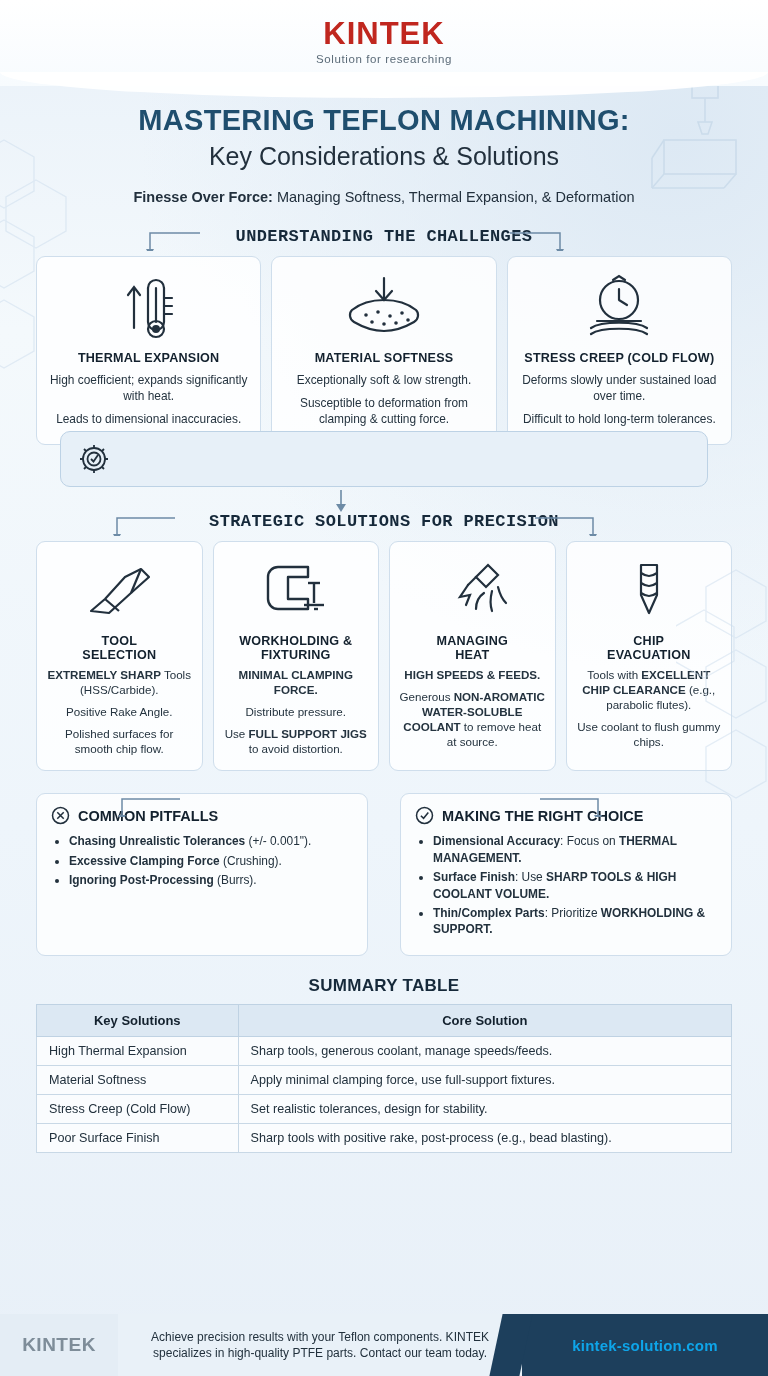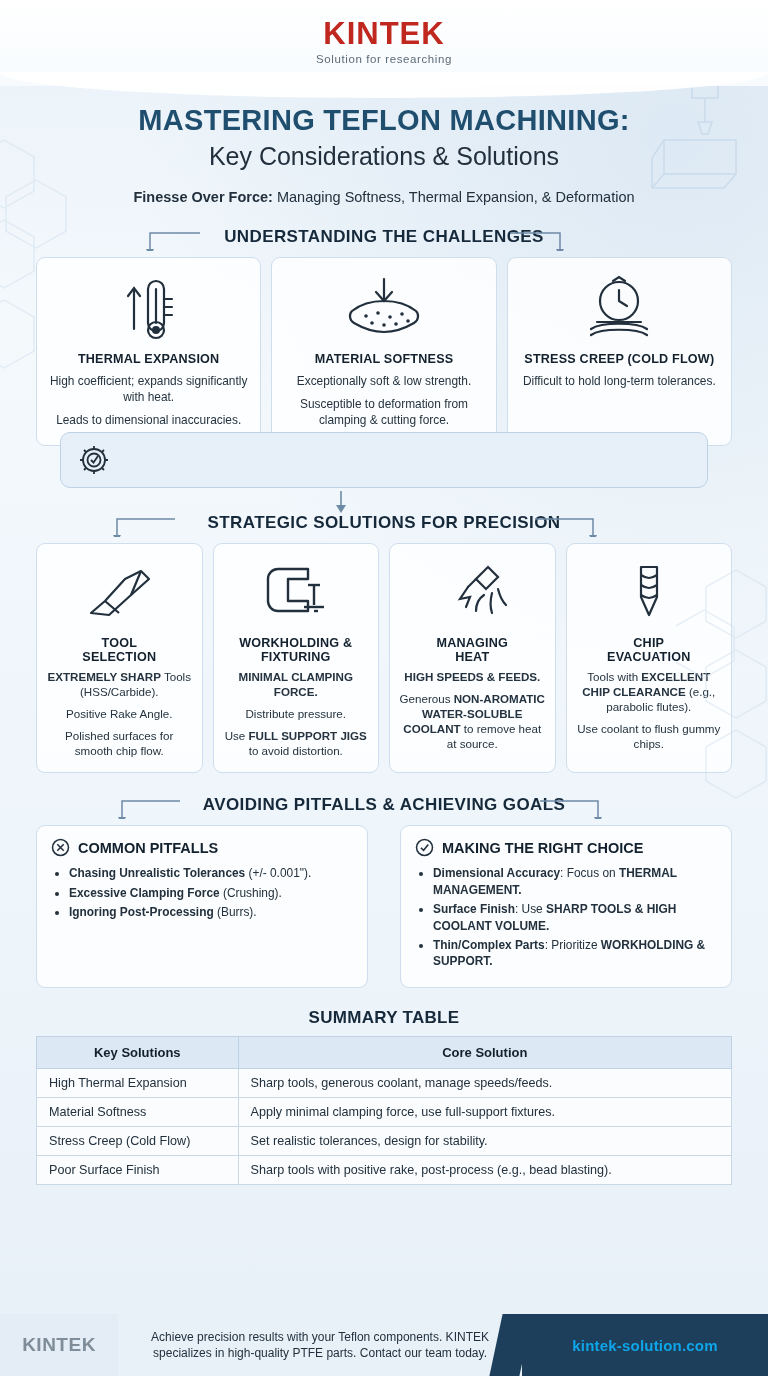--- a/index.html
+++ b/index.html
@@ -89,20 +89,21 @@
     margin: 22px 0 10px 0;
   }
   .sec-head .txt {
     display: inline-block;
     font-size: 17px;
     font-weight: bold;
     letter-spacing: .4px;
     color: #16293a;
     text-transform: uppercase;
     padding: 0 16px;
+    font-family: Liberation Mono, monospace;
   }
 
   
   .cards {
     display: flex;
     gap: 10px;
     padding: 0 36px;
     align-items: stretch;
   }
   .card {
@@ -371,20 +372,21 @@
             <circle cx="46" cy="26" r="19"></circle>
             <path d="M46 26 V15 M46 26 L54 31"></path>
             <path d="M40 6 L46 2 L52 6"></path>
             <path d="M18 54 c10 -7 46 -7 56 0"></path>
             <path d="M18 60 c10 -7 46 -7 56 0"></path>
             <path d="M24 47 h44"></path>
           </g>
         </svg>
       </div>
       <div class="ctitle">STRESS CREEP (COLD FLOW)</div>
+      <p>Deforms slowly under sustained load over time.</p>
       <p>Difficult to hold long-term tolerances.</p>
     </div>
   </div>
 
   <div class="core">
     <svg class="ic" width="34" height="34" viewBox="0 0 34 34">
       <g fill="none" stroke="#22303d" stroke-width="1.8">
         <circle cx="17" cy="17" r="11"></circle>
         <circle cx="17" cy="17" r="6.5"></circle>
         <path d="M17 3 v3 M17 28 v3 M3 17 h3 M28 17 h3 M7 7 l2 2 M25 25 l2 2 M27 7 l-2 2 M9 25 l-2 2"></path>
@@ -482,21 +484,20 @@
 
   <div class="sec-head">
     <svg style="position:absolute;left:110px;top:-4px" width="500" height="28" viewBox="0 0 500 28">
       <g fill="none" stroke="#6d8ba6" stroke-width="1.5">
         <path d="M12 26 L12 10 L70 10"></path>
         <path d="M488 26 L488 10 L430 10"></path>
       </g>
       <path d="M12 26 l-4 -7 h8 z" fill="#6d8ba6" transform="translate(0,7)"></path>
       <path d="M488 26 l-4 -7 h8 z" fill="#6d8ba6" transform="translate(0,7)"></path>
     </svg>
-    <span class="txt">AVOIDING PITFALLS &amp; ACHIEVING GOALS</span>
   </div>
 
   <div class="two-col">
     <div class="panel">
       <div class="phead">
         <svg class="ic" width="19" height="19" viewBox="0 0 20 20">
           <g fill="none" stroke="#22303d" stroke-width="1.6">
             <circle cx="10" cy="10" r="8.4"></circle>
             <path d="M6.6 6.6 L13.4 13.4 M13.4 6.6 L6.6 13.4"></path>
           </g>

